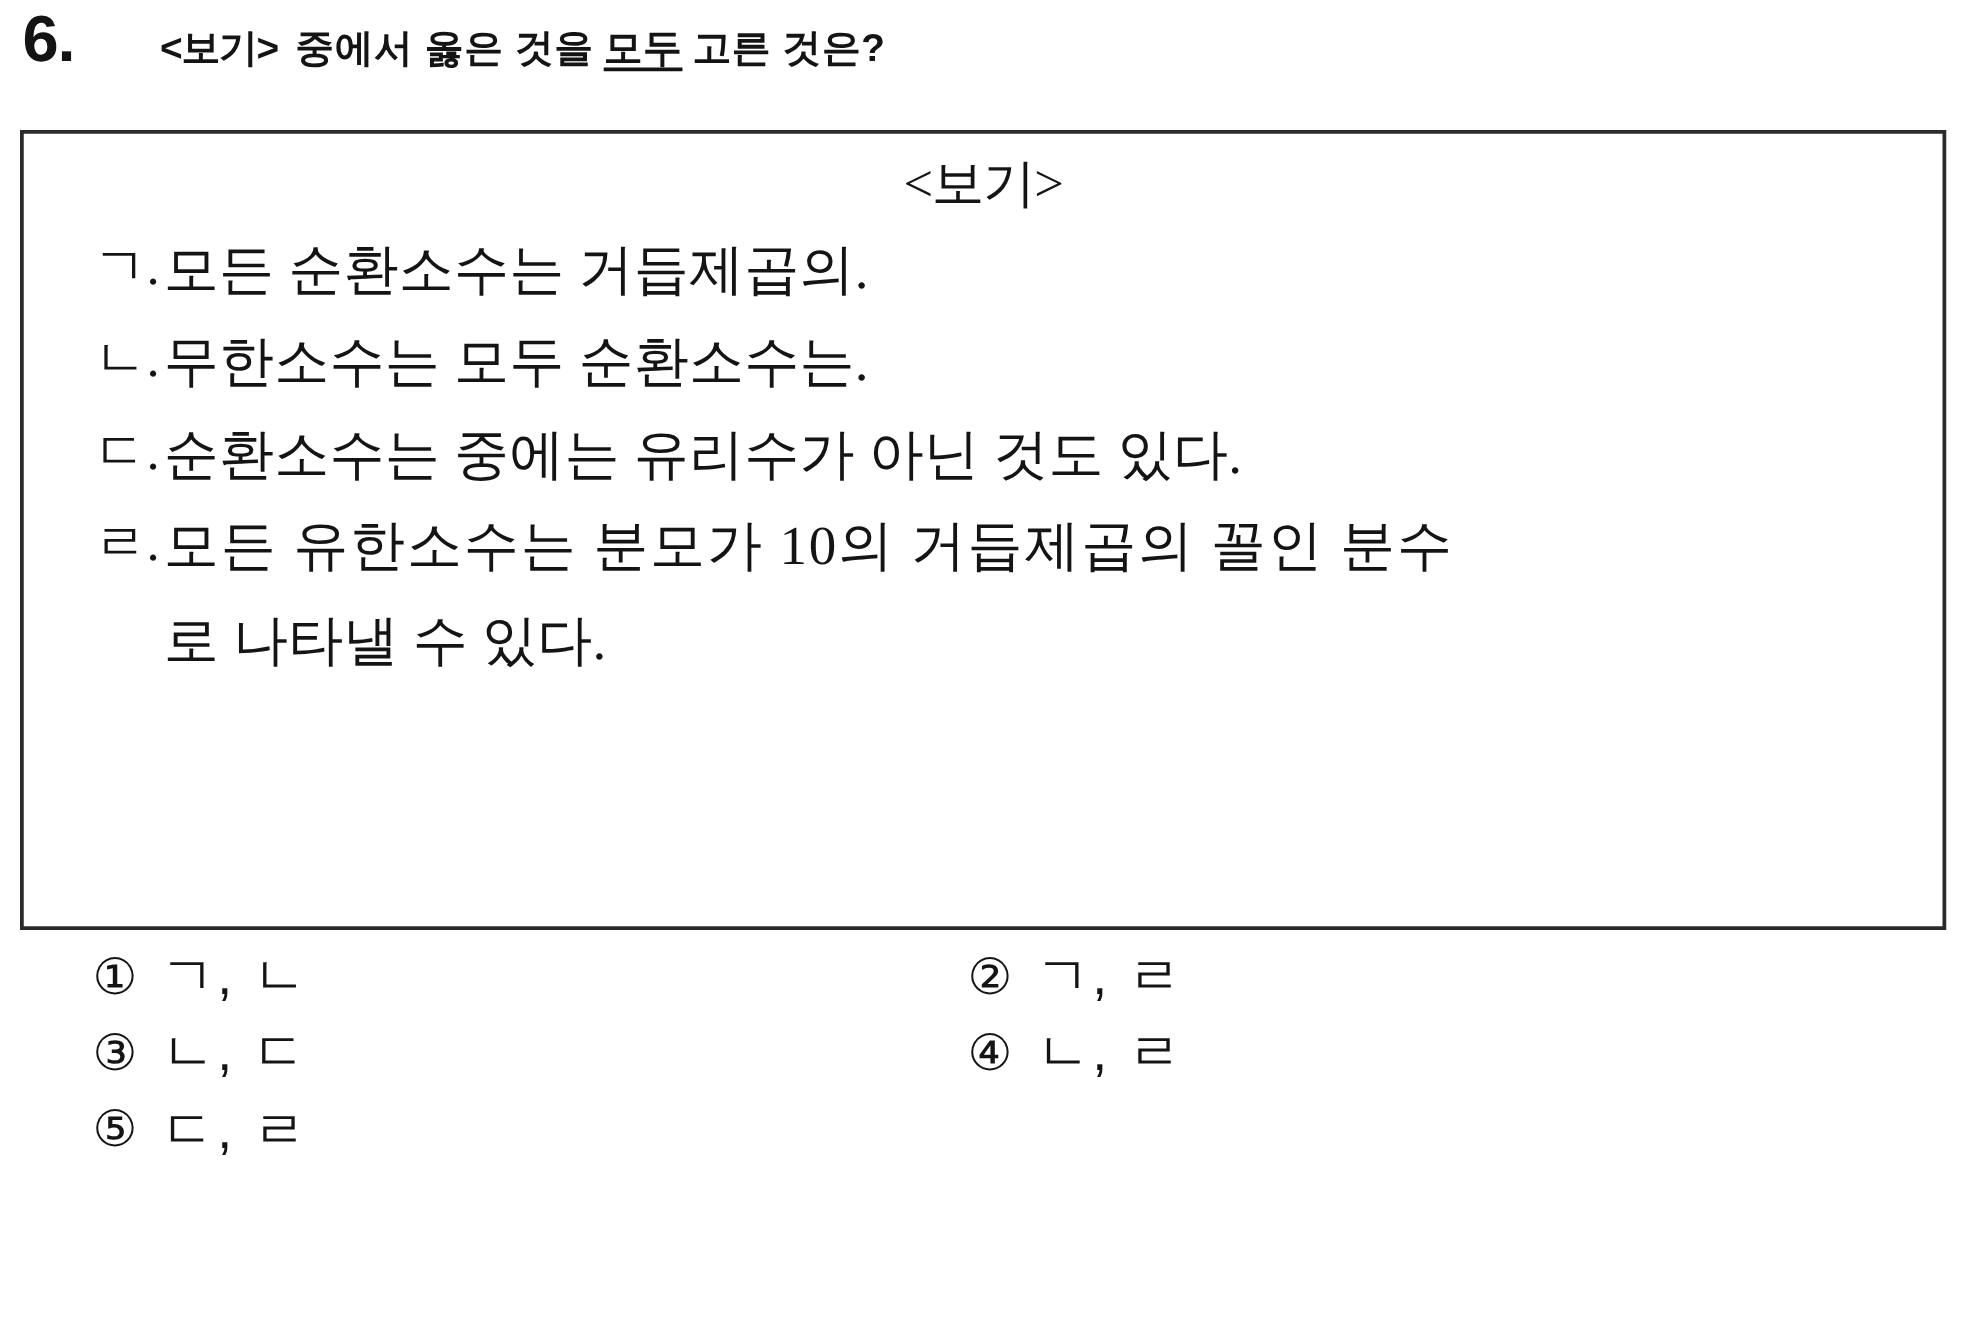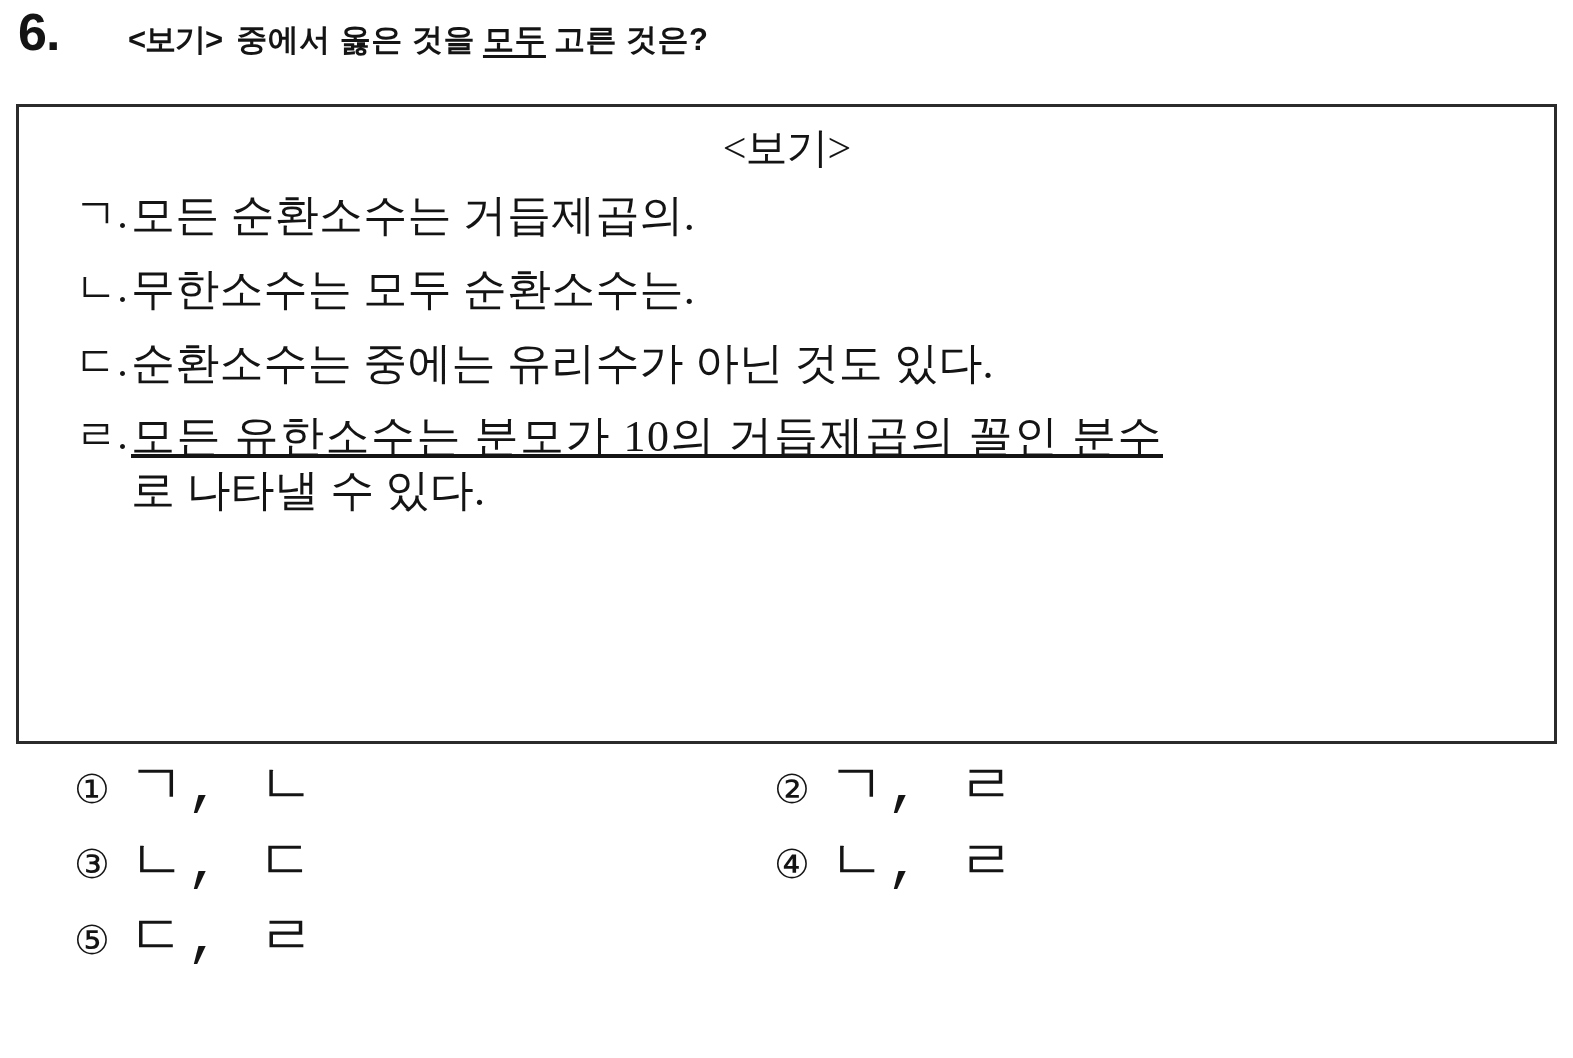--- a/index.html
+++ b/index.html
@@ -88,25 +88,24 @@
     width: 86px;
     padding-left: 30px;
     box-sizing: border-box;
     font-size: 42px;
   }
   .stmt-body {
     flex: 1 1 auto;
   }
   .stmt-body .l2 {
     display: block;
-    margin-top: 0;
+    margin-top: 22px;
   }
   .stmt-body .spread {
     letter-spacing: 1.5px;
-    text-decoration: underline;
   }
 
   
   .choices {
     margin-top: 14px;
     padding: 0 2px 0 60px;
     box-sizing: border-box;
   }
   .choice-row {
     display: flex;
@@ -120,22 +119,22 @@
     letter-spacing: 1px;
     width: 700px;
     flex: 0 0 700px;
   }
   .choice .circ {
     font-family: "DejaVu Sans", "Liberation Sans", sans-serif;
     font-size: 40px;
     margin-right: 18px;
   }
   .choice .ctext {
-    font-family: Liberation Mono, monospace;
-    font-size: 56px;
+    font-family: Liberation Sans, sans-serif;
+    font-size: 43px;
     letter-spacing: 2px;
     text-align: center;
   }
 </style>
 </head>
 <body>
 
 <div class="page">
 
   <div class="stem">

